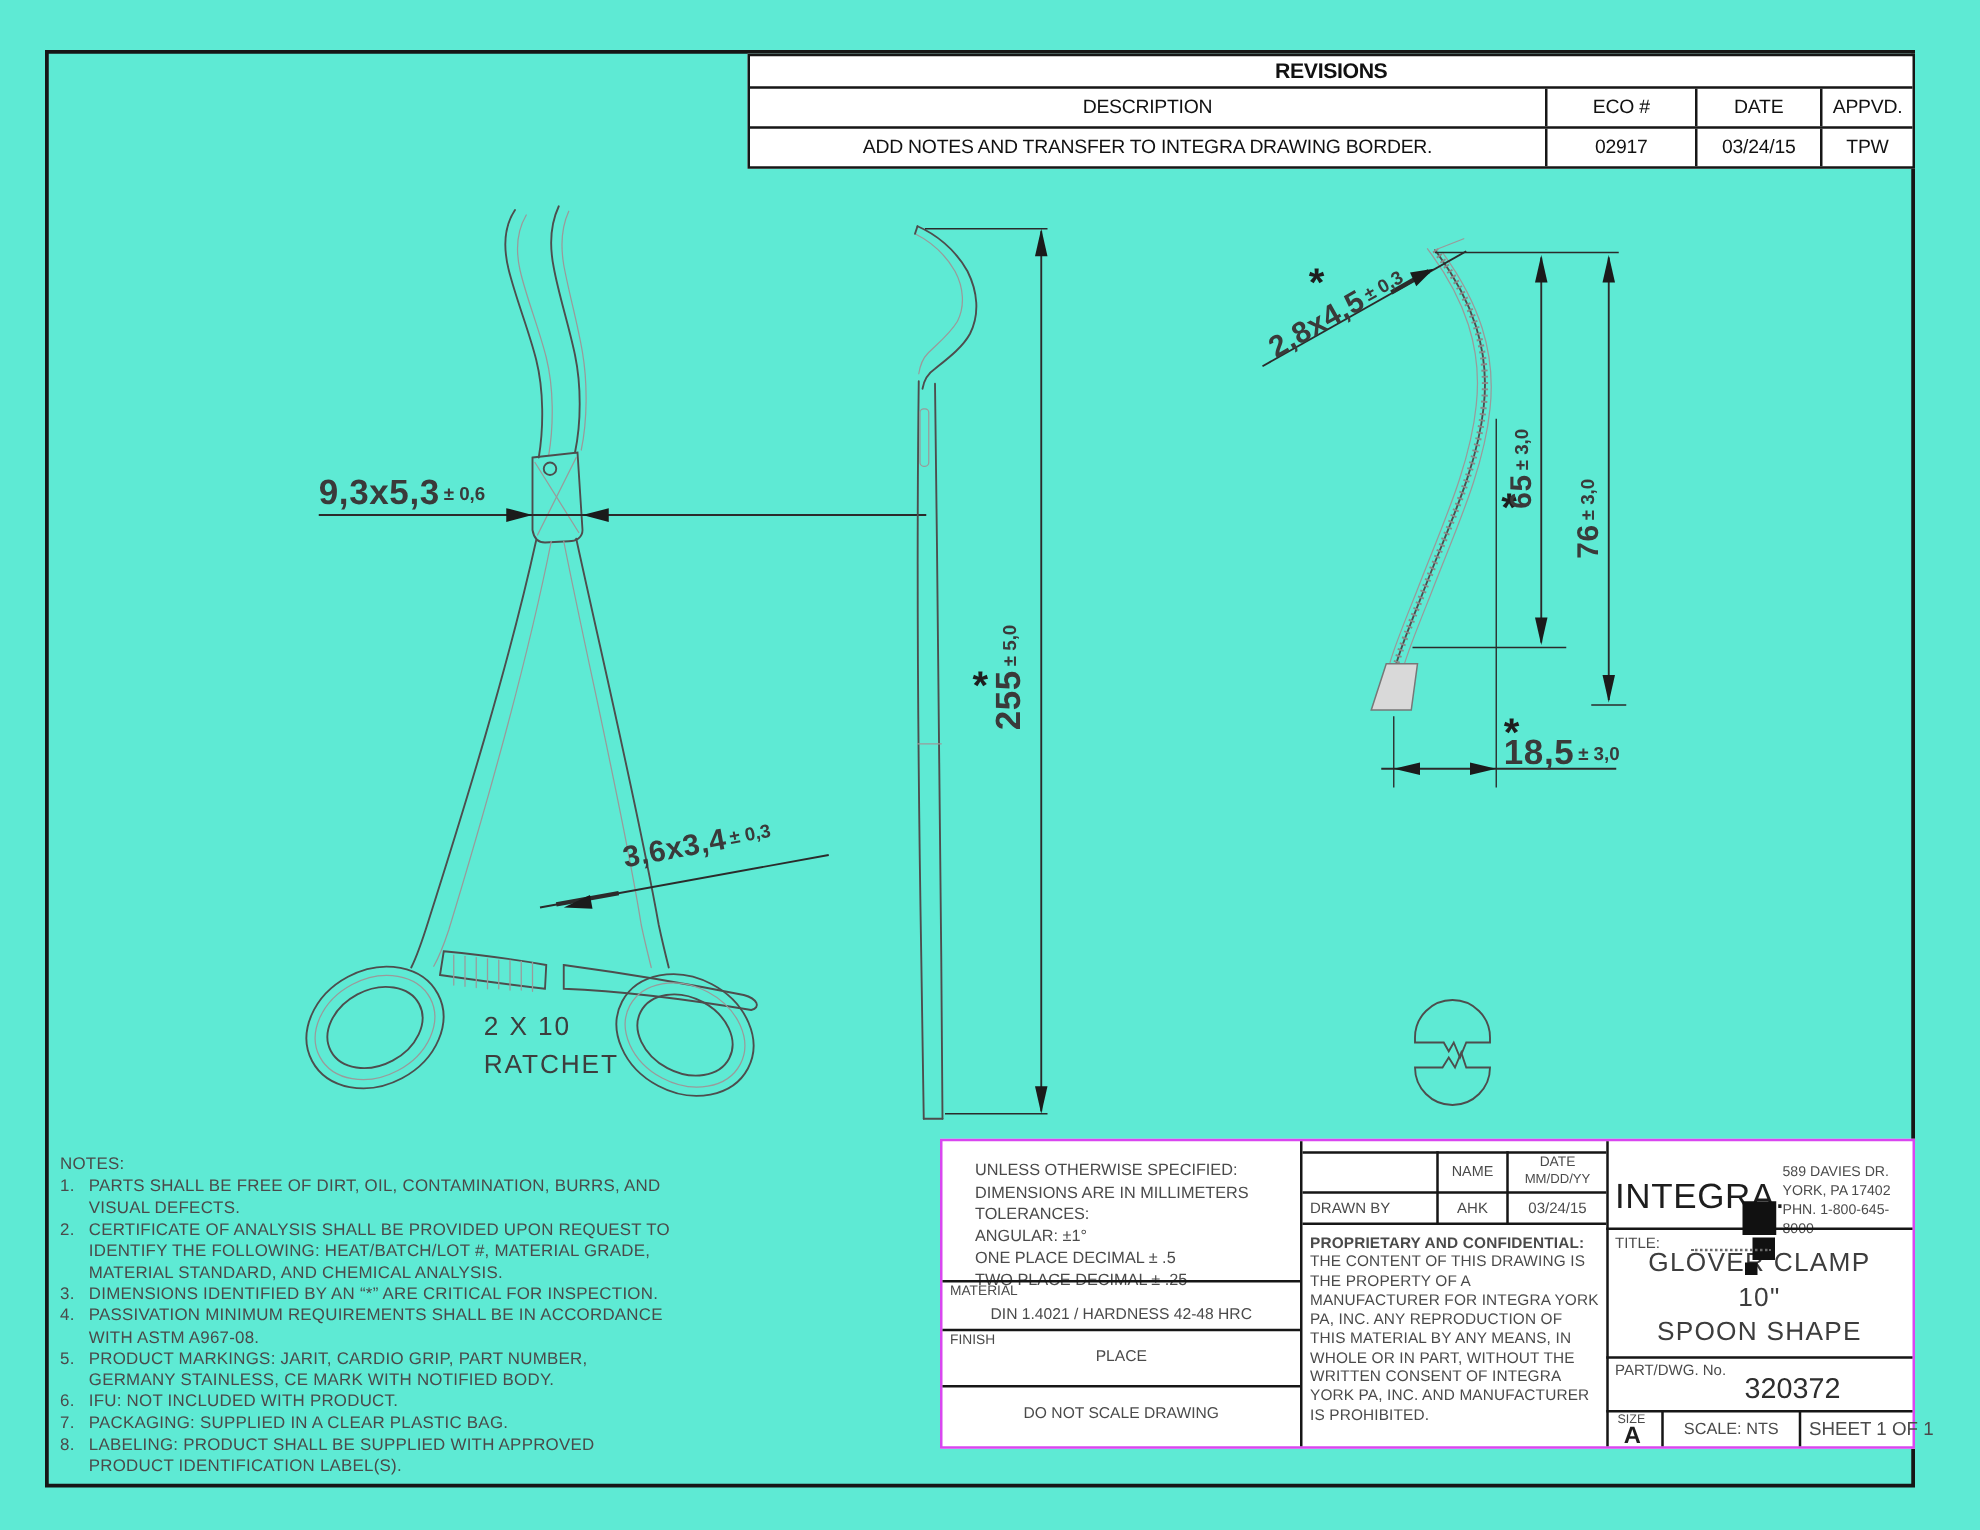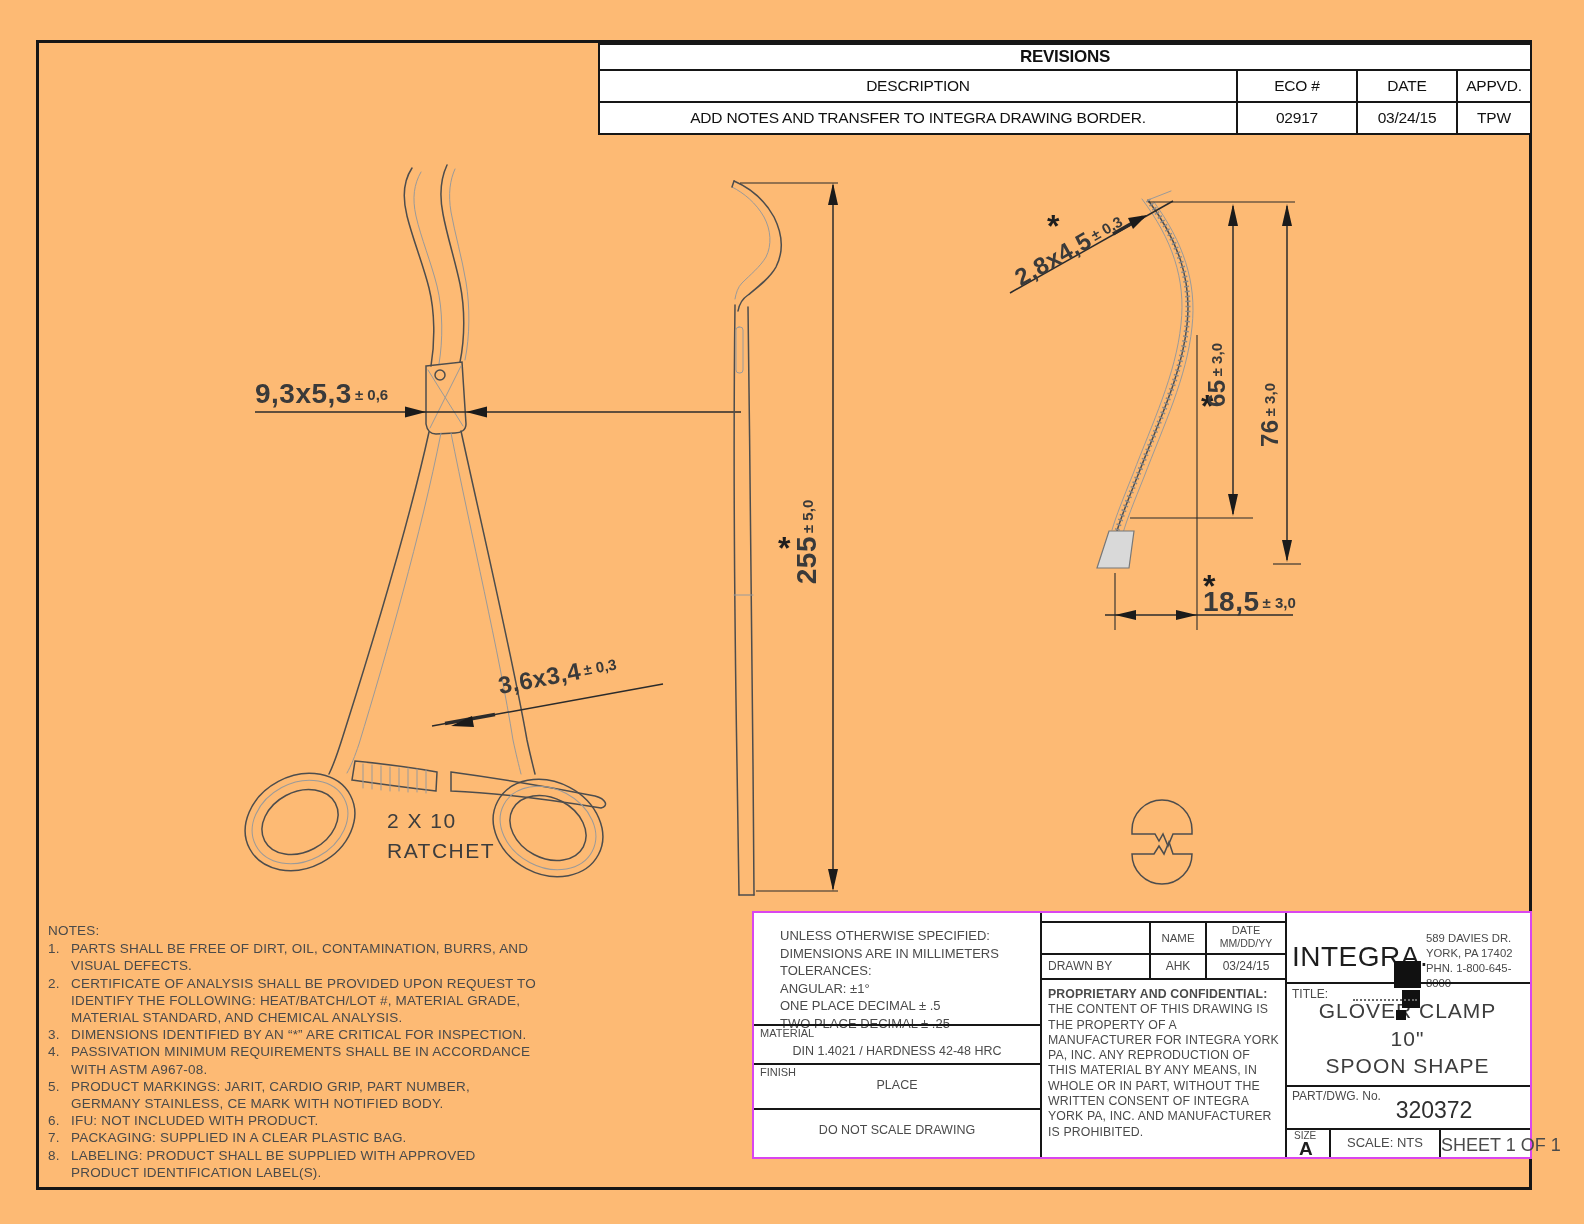--- a/index.html
+++ b/index.html
@@ -1,16 +1,16 @@
 <!DOCTYPE html>
 <html><head>
 <meta charset="utf-8">
 <style>
   html,body{margin:0;padding:0;background:#fff;}
-  #page{position:relative;width:1584px;height:1224px;background:#fdba74;overflow:hidden;
+  #page{position:relative;width:1584px;height:1224px;background:#5eead4;overflow:hidden;
         font-family:"Liberation Sans",sans-serif;color:#333;}
   .abs{position:absolute;}
   .hline,.vline{position:absolute;background:#161616;}
   
   #border-rect{position:absolute;left:36px;top:40px;width:1490px;height:1144px;border:3px solid #161616;}
   
   #rev{position:absolute;left:598px;top:43px;width:930px;border:2px solid #161616;background:#fff;}
   #rev .titlerow{height:24px;border-bottom:2px solid #161616;display:flex;align-items:center;justify-content:center;
       font-weight:bold;font-size:17px;letter-spacing:-0.3px;color:#111;}
   #rev .row{display:flex;height:30px;}
@@ -290,21 +290,21 @@
     <div class="tb-txt ctr" style="left:531px;top:141px;width:245px;font-size:21px;letter-spacing:1px;color:#3d3d3d;">SPOON SHAPE</div>
     <div class="hline" style="left:531px;top:172px;width:245px;height:2px;"></div>
     <div class="tb-txt" style="left:538px;top:176px;font-size:12px;">PART/DWG. No.</div>
     <div class="tb-txt ctr" style="left:585px;top:184px;width:190px;font-size:23px;color:#2e2e2e;">320372</div>
     <div class="hline" style="left:531px;top:215px;width:245px;height:2px;"></div>
     <div class="vline" style="left:575px;top:215px;width:2px;height:29px;"></div>
     <div class="vline" style="left:685px;top:215px;width:2px;height:29px;"></div>
     <div class="tb-txt" style="left:540px;top:217px;font-size:10px;">SIZE</div>
     <div class="tb-txt" style="left:545px;top:225px;font-size:19px;font-weight:bold;color:#1d1d1d;">A</div>
     <div class="tb-txt ctr" style="left:577px;top:222px;width:108px;font-size:13px;">SCALE: NTS</div>
-    <div class="tb-txt ctr" style="left:687px;top:222px;width:112px;font-size:18px;">SHEET 1 OF 1</div>
+    <div class="tb-txt ctr" style="left:687px;top:222px;width:112px;font-size:15px;">SHEET 1 OF 1</div>
   </div>
 
   <div class="sq" style="left:1394px;top:961px;width:27px;height:27px;"></div>
   <div class="sq" style="left:1402px;top:990px;width:18px;height:18px;"></div>
   <div class="sq" style="left:1396px;top:1010px;width:10px;height:10px;"></div>
   <div id="tagline"></div>
 
 </div>
 
 </body></html>

